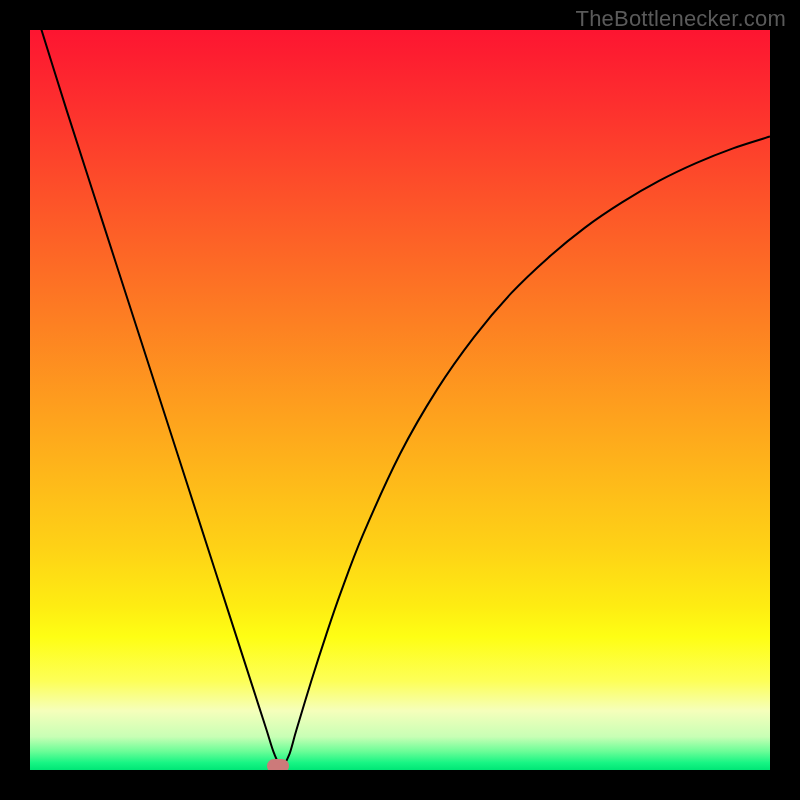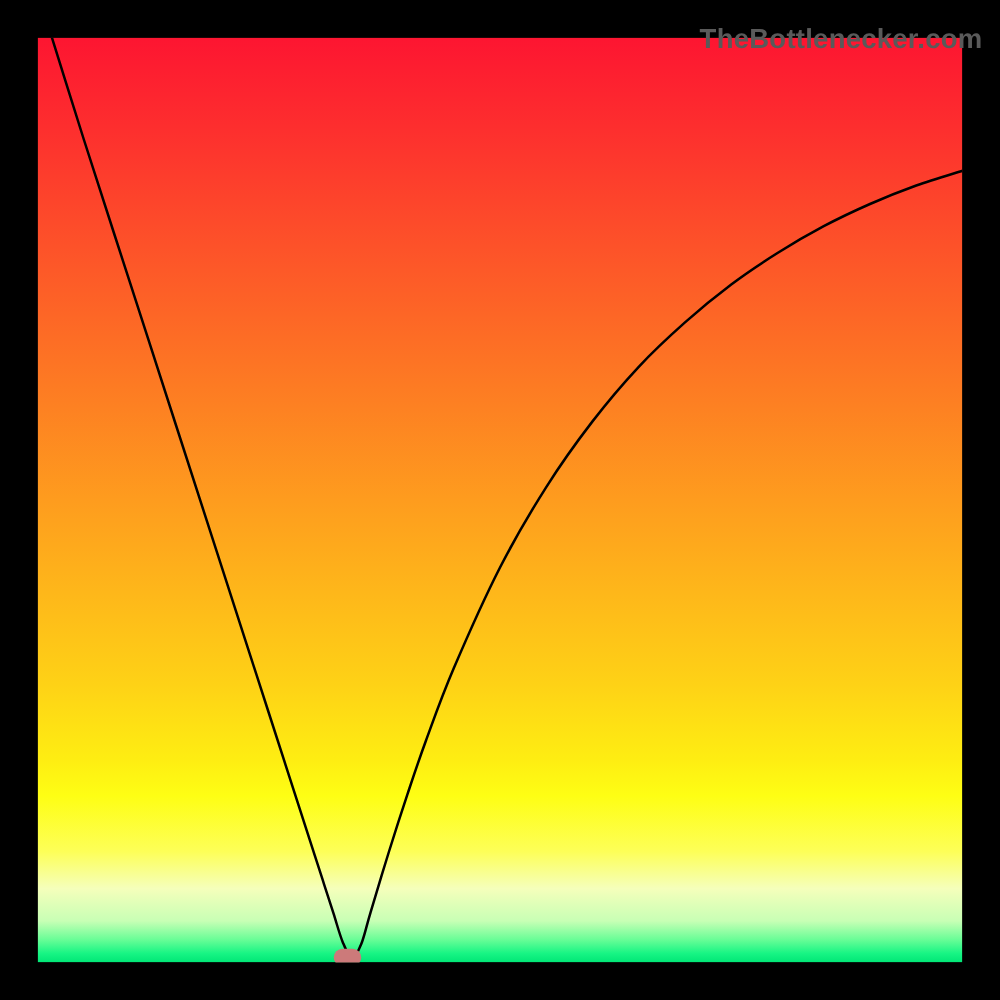--- a/index.html
+++ b/index.html
@@ -16,24 +16,23 @@
     width: 800px;
     height: 800px;
     background: #000;
   }
   .watermark {
     position: absolute;
     top: 6px;
     right: 14px;
     color: #5a5a5a;
     font-size: 22px;
-    font-weight: 700;
+    font-weight: 400;
     letter-spacing: 0.2px;
     z-index: 10;
-    margin-top: 12px;
   }
   .plot-area {
     position: absolute;
     left: 30px;
     top: 30px;
     width: 740px;
     height: 740px;
     overflow: hidden;
   }
   .plot-area svg {

